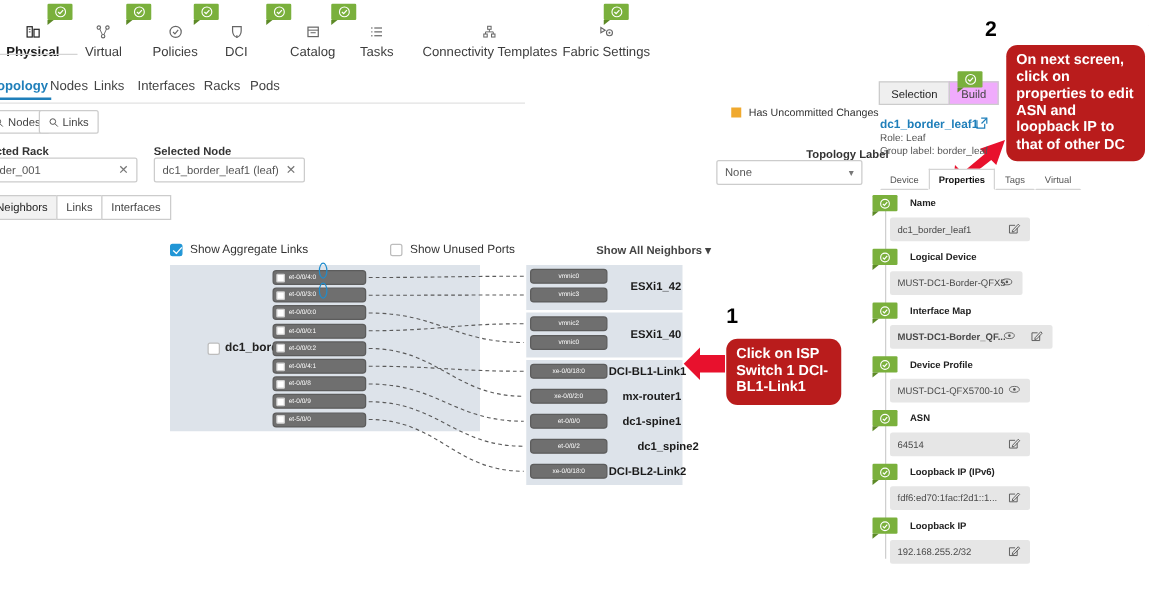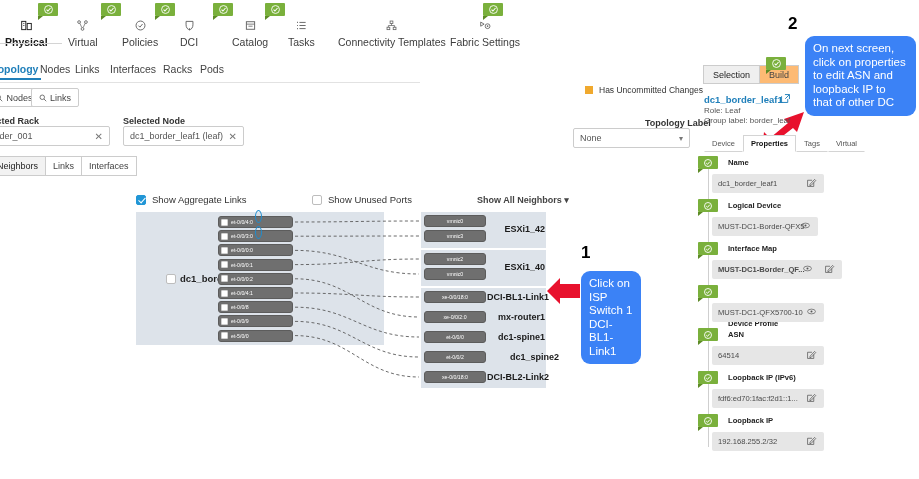--- a/index.html
+++ b/index.html
@@ -100,30 +100,30 @@
     position:absolute; height:12px; background:#6f6f6f; border-radius:3px;
     display:flex; align-items:center; gap:3px; padding-left:2px;
     font-size:5.2px; color:#fff; white-space:nowrap; overflow:hidden;
     border:1px solid #5c5c5c;
   }
   .port .pck { width:7px; height:7px; background:#fff; border:1px solid #cfcfcf; border-radius:1px; flex:0 0 auto;}
   .rnodelbl { position:absolute; font-size:9px; color:#1a1a1a; font-weight:bold; white-space:nowrap; text-align:right;}
 
   
   .callout {
-    position:absolute; background:#3b82f6; color:#fff; border-radius:9px;
-    font-size:11.5px; line-height:13.5px; padding:6px 8px; font-weight:normal;
+    position:absolute; background:#b91c1c; color:#fff; border-radius:9px;
+    font-size:11.5px; line-height:13.5px; padding:6px 8px; font-weight:bold;
   }
   .stepnum { position:absolute; font-size:17px; font-weight:bold; color:#000; }
 
   
   #rpanel { position:absolute; left:690px; top:55px; width:229px; height:424px; }
   .rtabgrp { position:absolute; display:flex; }
   .rtabgrp .rt {
-    height:19px; border:1px solid #ccc; background:#fdba74; font-size:9px;
+    height:19px; border:1px solid #ccc; background:#f0abfc; font-size:9px;
     color:#444; display:flex; align-items:center; justify-content:center;
     padding:0 9px; margin-left:-1px;
   }
   .rtabgrp .rt.on { background:#efefef; color:#222; }
   .rtitle { position:absolute; font-size:9.5px; font-weight:bold; color:#1f7fba; white-space:nowrap; }
   .rsub { position:absolute; font-size:8px; color:#555; white-space:nowrap; }
   .rowtabs { position:absolute; display:flex; width:140px; }
   .rowtabs .x {
     font-size:7.5px; color:#555; padding:3px 7px; border:1px solid transparent;
     border-bottom:1px solid #d4d4d4; white-space:nowrap;
@@ -383,21 +383,21 @@
           <span>xe-0/0/18:0</span>
         </div>
         <div class="rnodelbl" style="left: 351px; top: 164px; width: 58px;">DCI-BL2-Link2</div>
       </div>
   </div>
 
   <div class="ellipse-marker" style="left:255px; top:210px; width:7px; height:13px;"></div>
   <div class="ellipse-marker" style="left:255px; top:226px; width:7px; height:13px;"></div>
 
   <div class="stepnum" style="left:581px; top:243px;">1</div>
-  <div class="callout" style="left:581px; top:271px; width:60px;">Click on ISP Switch 1 DCI-BL1-Link1</div>
+  <div class="callout" style="left:581px; top:271px; width:92px;">Click on ISP Switch 1 DCI-BL1-Link1</div>
   <svg class="arrow" style="left:546px; top:278px;" width="36" height="26">
     <path d="M34 6 L14 6 L14 0 L1 13 L14 26 L14 20 L34 20 Z" fill="#e8112d"></path>
   </svg>
 
   <div class="stepnum" style="left:788px; top:14px;">2</div>
   <div class="callout" style="left:805px; top:36px; width:111px;">On next screen, click on properties to edit ASN and loopback IP to that of other DC</div>
   <svg class="arrow" style="left:760px; top:110px;" width="46" height="42">
     <path d="M44 2 L24 9 L28 13 L10 28 L4 22 L2 40 L20 38 L15 32 L33 18 L37 22 Z" fill="#e8112d"></path>
   </svg>
 
@@ -481,21 +481,21 @@
               <path d="M1 15 L12 15 L12 8" fill="none" stroke="#555" stroke-width="1.3"></path>
               <path d="M5.5 11 L13.5 2.5 L15.5 4.5 L7.5 13 L5 13.5 Z" fill="none" stroke="#555" stroke-width="1.3"></path>
             </svg></span>
         </div>
         <div class="propbadge" style="top: 230px;">
           <svg width="8" height="8" viewBox="0 0 16 16">
             <circle cx="8" cy="8" r="7" fill="none" stroke="#fff" stroke-width="1.8"></circle>
             <path d="M4.5 8.2 L7 10.6 L11.6 5.4" fill="none" stroke="#fff" stroke-width="2"></path>
           </svg>
         </div>
-        <div class="proplbl" style="top: 232px; margin-top: 32px;">Device Profile</div>
+        <div class="proplbl" style="top: 232px;">Device Profile</div>
         <div class="propval" style="top: 248px; width: 112px;">
           <span>MUST-DC1-QFX5700-10</span>
           <span class="ic" style="right: 8px;"><svg width="9" height="9" viewBox="0 0 16 16">
               <ellipse cx="8" cy="8" rx="7" ry="4.2" fill="none" stroke="#555" stroke-width="1.2"></ellipse>
               <circle cx="8" cy="8" r="1.8" fill="#555"></circle>
             </svg></span>
         </div>
         <div class="propbadge" style="top: 273px;">
           <svg width="8" height="8" viewBox="0 0 16 16">
             <circle cx="8" cy="8" r="7" fill="none" stroke="#fff" stroke-width="1.8"></circle>

